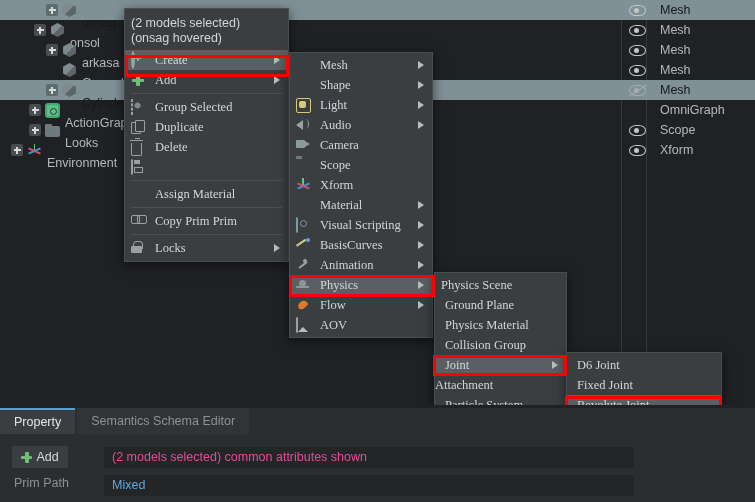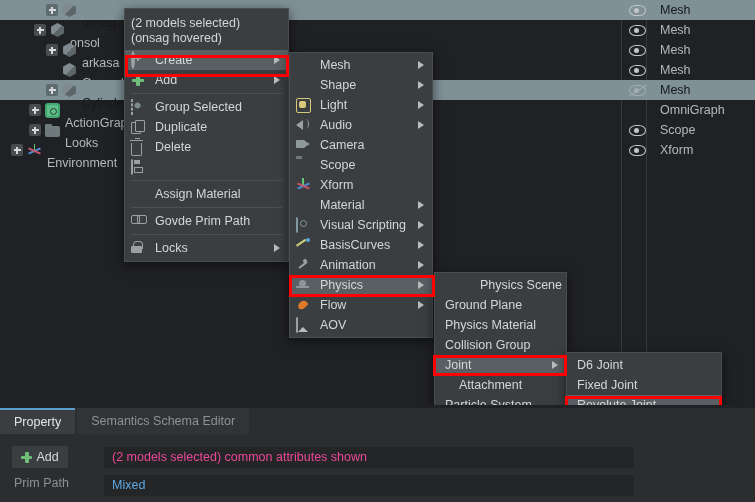--- a/index.html
+++ b/index.html
@@ -101,20 +101,21 @@
   .menu{
     position:absolute;background:#3b3e41;
     border:1px solid #4a4d50;
     box-shadow:0 3px 11px rgba(0,0,0,.55);
     padding:3px 0;
   }
   .mi{
     height:20px;display:flex;align-items:center;
     padding:0 8px 0 6px;white-space:nowrap;color:#d3d6d7;font-size:12.5px;
     position:relative;
+    font-family:Liberation Serif, serif;
   }
   .mi .mic{width:18px;flex:0 0 18px;height:14px;margin-right:6px;position:relative;}
   .mi .lbl{flex:1 1 auto;}
   .mi .arr{
     width:0;height:0;margin-left:16px;
     border-left:6px solid #b9bcbd;border-top:4.5px solid transparent;
     border-bottom:4.5px solid transparent;
   }
   .mi.hl{background:#595f63;}
   .msep{height:1px;background:#4d5053;margin:3px 6px;}
@@ -383,21 +384,21 @@
 
     <div class="mi">
       <span class="mic"><span class="i-mat"></span></span>
       <span class="lbl">Assign Material</span>
     </div>
 
     <div class="msep"></div>
 
     <div class="mi">
       <span class="mic"><span class="i-path"></span></span>
-      <span class="lbl">Govde Prim Path</span>
+      <span class="lbl">Copy Prim Prim</span>
     </div>
 
     <div class="msep"></div>
 
     <div class="mi">
       <span class="mic"><span class="i-lock"></span></span>
       <span class="lbl">Locks</span>
       <span class="arr"></span>
     </div>
   </div>
@@ -465,37 +466,37 @@
       <span class="lbl">Flow</span>
       <span class="arr"></span>
     </div>
     <div class="mi">
       <span class="mic"><span class="i-aov"></span></span>
       <span class="lbl">AOV</span>
     </div>
   </div>
 
   <div class="menu" style="left:434px;top:272px;width:133px;padding:2px 0;">
-    <div class="mi" style="margin-left:39px;">
+    <div class="mi" style="">
       <span class="lbl">Physics Scene</span>
     </div>
     <div class="mi" style="padding-left:10px;">
       <span class="lbl">Ground Plane</span>
     </div>
     <div class="mi" style="padding-left:10px;">
       <span class="lbl">Physics Material</span>
     </div>
     <div class="mi" style="padding-left:10px;">
       <span class="lbl">Collision Group</span>
     </div>
     <div class="mi hl" style="padding-left:10px;">
       <span class="lbl">Joint</span>
       <span class="arr"></span>
     </div>
-    <div class="mi" style="padding-left:24px;">
+    <div class="mi" style="padding-left:0;">
       <span class="lbl">Attachment</span>
     </div>
     <div class="mi" style="padding-left:10px;">
       <span class="lbl">Particle System</span>
     </div>
     <div class="mi" style="padding-left:10px;">
       <span class="lbl">Vehicle</span>
     </div>
     <div class="mi" style="padding-left:10px;">
       <span class="lbl">Tire Friction Table</span>

